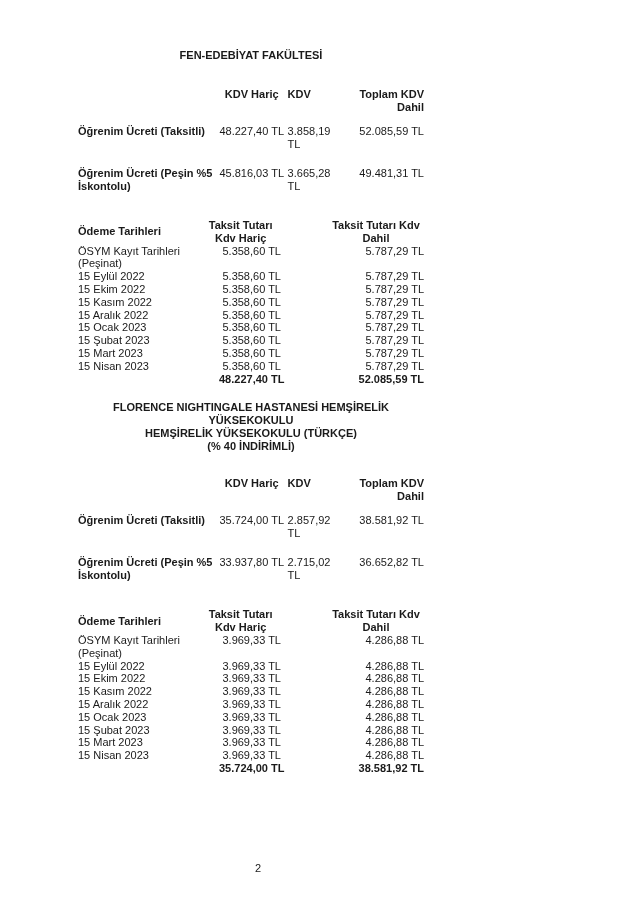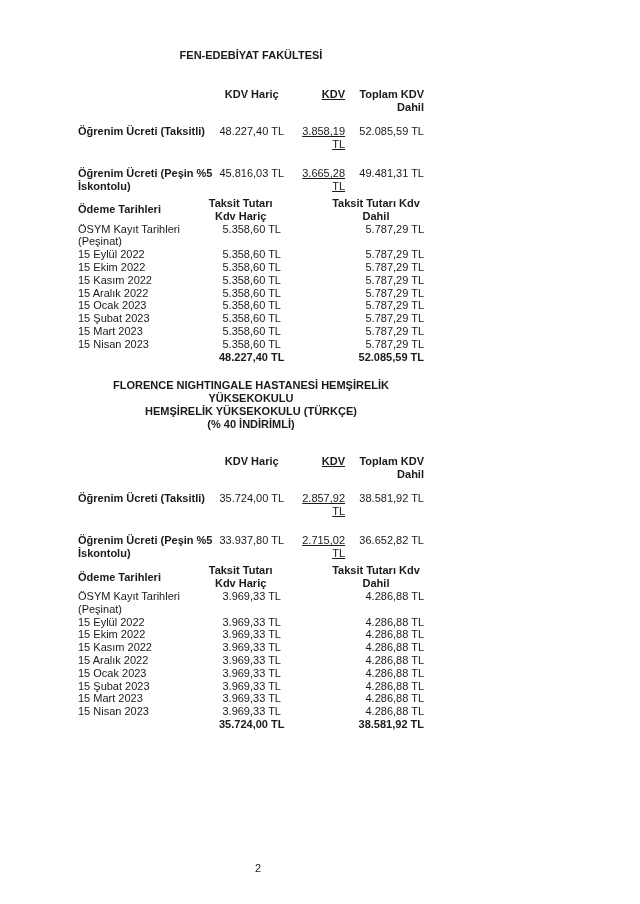--- a/index.html
+++ b/index.html
@@ -10,29 +10,29 @@
     background:#ffffff;
     color:#1a1a1a;
     font-family:"Liberation Sans", sans-serif;
     font-size:11px;
     overflow:hidden;
   }
   .doc-title { text-align:center; font-weight:bold; line-height:13px; }
   .row { display:flex; }
   .c1 { width:192px; text-align:left; }
   .c2 { width:100px; text-align:center; }
-  .c3 { width:80px;  text-align:right;text-decoration:underline; }
+  .c3 { width:80px;  text-align:left; }
   .c4 { width:110px; text-align:right; }
 
   .fee-header { margin-top:26px; font-weight:bold; line-height:13px; }
   .fee-rows .row { line-height:13px; margin-top:11px; }
   .fee-rows .row + .row { margin-top:16px; }
   .fee-rows .c1 { font-weight:bold; }
 
-  .sched-head { margin-top:4px; line-height:12.8px; }
+  .sched-head { margin-top:26px; line-height:12.8px; }
   .sched-head .c1 { align-self:center; font-weight:bold; }
   .sched-head .c2 { font-weight:bold; }
   .hdr-block { width:96px; margin-left:auto; text-align:center; font-weight:bold; }
   .sched-rows .row { line-height:12.8px; }
   .sched-total { line-height:12.8px; font-weight:bold; }
 
   .section-2 .doc-title { margin-top:16px; }
   .section-2 .fee-header { margin-top:24px; }
 
   .page-number {

